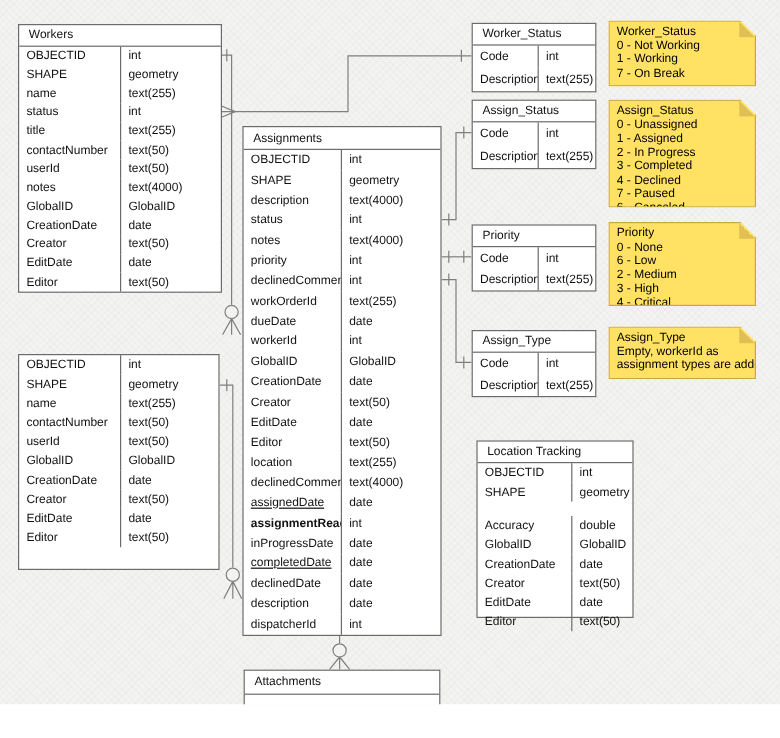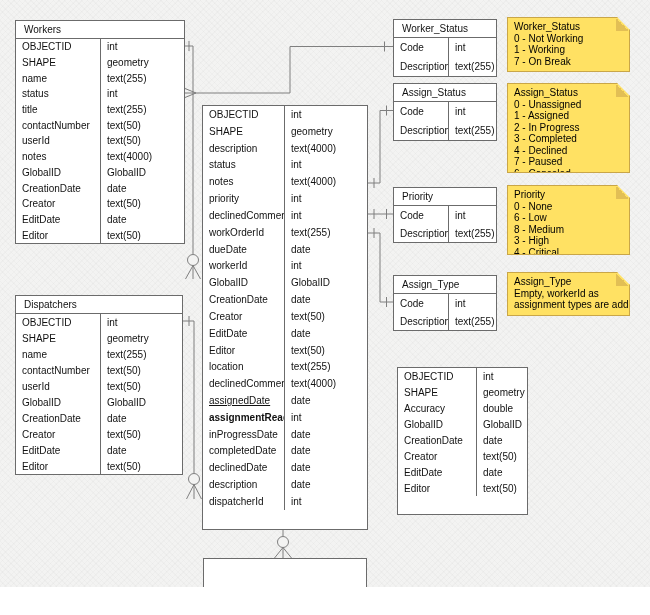--- a/index.html
+++ b/index.html
@@ -155,21 +155,20 @@
         <div class="row" style="height: 15.7px;">
           <span class="fname" style="width: 85px;">EditDate</span>
           <span class="ftype">date</span>
         </div>
         <div class="row" style="height: 15.7px;">
           <span class="fname" style="width: 85px;">Editor</span>
           <span class="ftype">text(50)</span>
         </div>
       </div>
       <div class="etable" style="left: 15px; top: 295px; width: 168px; height: 180px;">
-        <div class="ttl" style="height: 18px;">Dispatchers</div>
         <div class="row" style="height: 16px;">
           <span class="fname" style="width: 85px;">OBJECTID</span>
           <span class="ftype">int</span>
         </div>
         <div class="row" style="height: 16px;">
           <span class="fname" style="width: 85px;">SHAPE</span>
           <span class="ftype">geometry</span>
         </div>
         <div class="row" style="height: 16px;">
           <span class="fname" style="width: 85px;">name</span>
@@ -198,20 +197,21 @@
         <div class="row" style="height: 16px;">
           <span class="fname" style="width: 85px;">EditDate</span>
           <span class="ftype">date</span>
         </div>
         <div class="row" style="height: 16px;">
           <span class="fname" style="width: 85px;">Editor</span>
           <span class="ftype">text(50)</span>
         </div>
       </div>
       <div class="etable" style="left: 202px; top: 105px; width: 166px; height: 424.92px;">
+        <div class="ttl" style="height: 19px;">Assignments</div>
         <div class="row" style="height: 16.83px;">
           <span class="fname" style="width: 82px;">OBJECTID</span>
           <span class="ftype">int</span>
         </div>
         <div class="row" style="height: 16.83px;">
           <span class="fname" style="width: 82px;">SHAPE</span>
           <span class="ftype">geometry</span>
         </div>
         <div class="row" style="height: 16.83px;">
           <span class="fname" style="width: 82px;">description</span>
@@ -279,21 +279,21 @@
         </div>
         <div class="row" style="height: 16.83px;">
           <span class="fname" style="width: 82px; font-weight: bold;">assignmentRead</span>
           <span class="ftype">int</span>
         </div>
         <div class="row" style="height: 16.83px;">
           <span class="fname" style="width: 82px;">inProgressDate</span>
           <span class="ftype">date</span>
         </div>
         <div class="row" style="height: 16.83px;">
-          <span class="fname" style="width: 82px;">completedDate</span>
+          <span class="fname" style="width: 82px; text-decoration: underline;">completedDate</span>
           <span class="ftype">date</span>
         </div>
         <div class="row" style="height: 16.83px;">
           <span class="fname" style="width: 82px;">declinedDate</span>
           <span class="ftype">date</span>
         </div>
         <div class="row" style="height: 16.83px;">
           <span class="fname" style="width: 82px;">description</span>
           <span class="ftype">date</span>
         </div>
@@ -340,29 +340,30 @@
         <div class="row" style="height: 18px;">
           <span class="fname" style="width: 55px;">Code</span>
           <span class="ftype">int</span>
         </div>
         <div class="row" style="height: 18px;">
           <span class="fname" style="width: 55px;">Description</span>
           <span class="ftype">text(255)</span>
         </div>
       </div>
       <div class="etable" style="left: 397px; top: 367px; width: 131px; height: 148px;">
+        <div class="ttl" style="height: 18px;">Location Tracking</div>
         <div class="row" style="height: 16px;">
           <span class="fname" style="width: 79px;">OBJECTID</span>
           <span class="ftype">int</span>
         </div>
         <div class="row" style="height: 16px;">
           <span class="fname" style="width: 79px;">SHAPE</span>
           <span class="ftype">geometry</span>
         </div>
-        <div class="row" style="height: 16px;">
+        <div class="row" style="height: 16px; margin-top: 12px;">
           <span class="fname" style="width: 79px;">Accuracy</span>
           <span class="ftype">double</span>
         </div>
         <div class="row" style="height: 16px;">
           <span class="fname" style="width: 79px;">GlobalID</span>
           <span class="ftype">GlobalID</span>
         </div>
         <div class="row" style="height: 16px;">
           <span class="fname" style="width: 79px;">CreationDate</span>
           <span class="ftype">date</span>
@@ -374,20 +375,21 @@
         <div class="row" style="height: 16px;">
           <span class="fname" style="width: 79px;">EditDate</span>
           <span class="ftype">date</span>
         </div>
         <div class="row" style="height: 16px;">
           <span class="fname" style="width: 79px;">Editor</span>
           <span class="ftype">text(50)</span>
         </div>
       </div>
       <div class="etable" style="left: 203px; top: 558px; width: 164px; height: 43px;">
+        <div class="ttl" style="height: 20px;">Attachments</div>
         <div class="row" style="height: 21px;"></div>
       </div>
       <div class="note" style="left: 507px; top: 17px; width: 123px; height: 55px;">
         <div class="fold"></div>
         <div class="ntitle">Worker_Status</div>
         <div class="nline">0 - Not Working</div>
         <div class="nline">1 - Working</div>
         <div class="nline">7 - On Break</div>
       </div>
       <div class="note" style="left: 507px; top: 83px; width: 123px; height: 90px;">
@@ -399,21 +401,21 @@
         <div class="nline">3 - Completed</div>
         <div class="nline">4 - Declined</div>
         <div class="nline">7 - Paused</div>
         <div class="nline">6 - Canceled</div>
       </div>
       <div class="note" style="left: 507px; top: 185px; width: 123px; height: 70px;">
         <div class="fold"></div>
         <div class="ntitle">Priority</div>
         <div class="nline">0 - None</div>
         <div class="nline">6 - Low</div>
-        <div class="nline">8 - Medium</div>
+        <div class="nline">2 - Medium</div>
         <div class="nline">3 - High</div>
         <div class="nline">4 - Critical</div>
       </div>
       <div class="note" style="left: 507px; top: 272px; width: 123px; height: 44px;">
         <div class="fold"></div>
         <div class="ntitle">Assign_Type</div>
         <div class="nline">Empty, workerId as</div>
         <div class="nline">assignment types are added</div>
       </div>
     </div>

